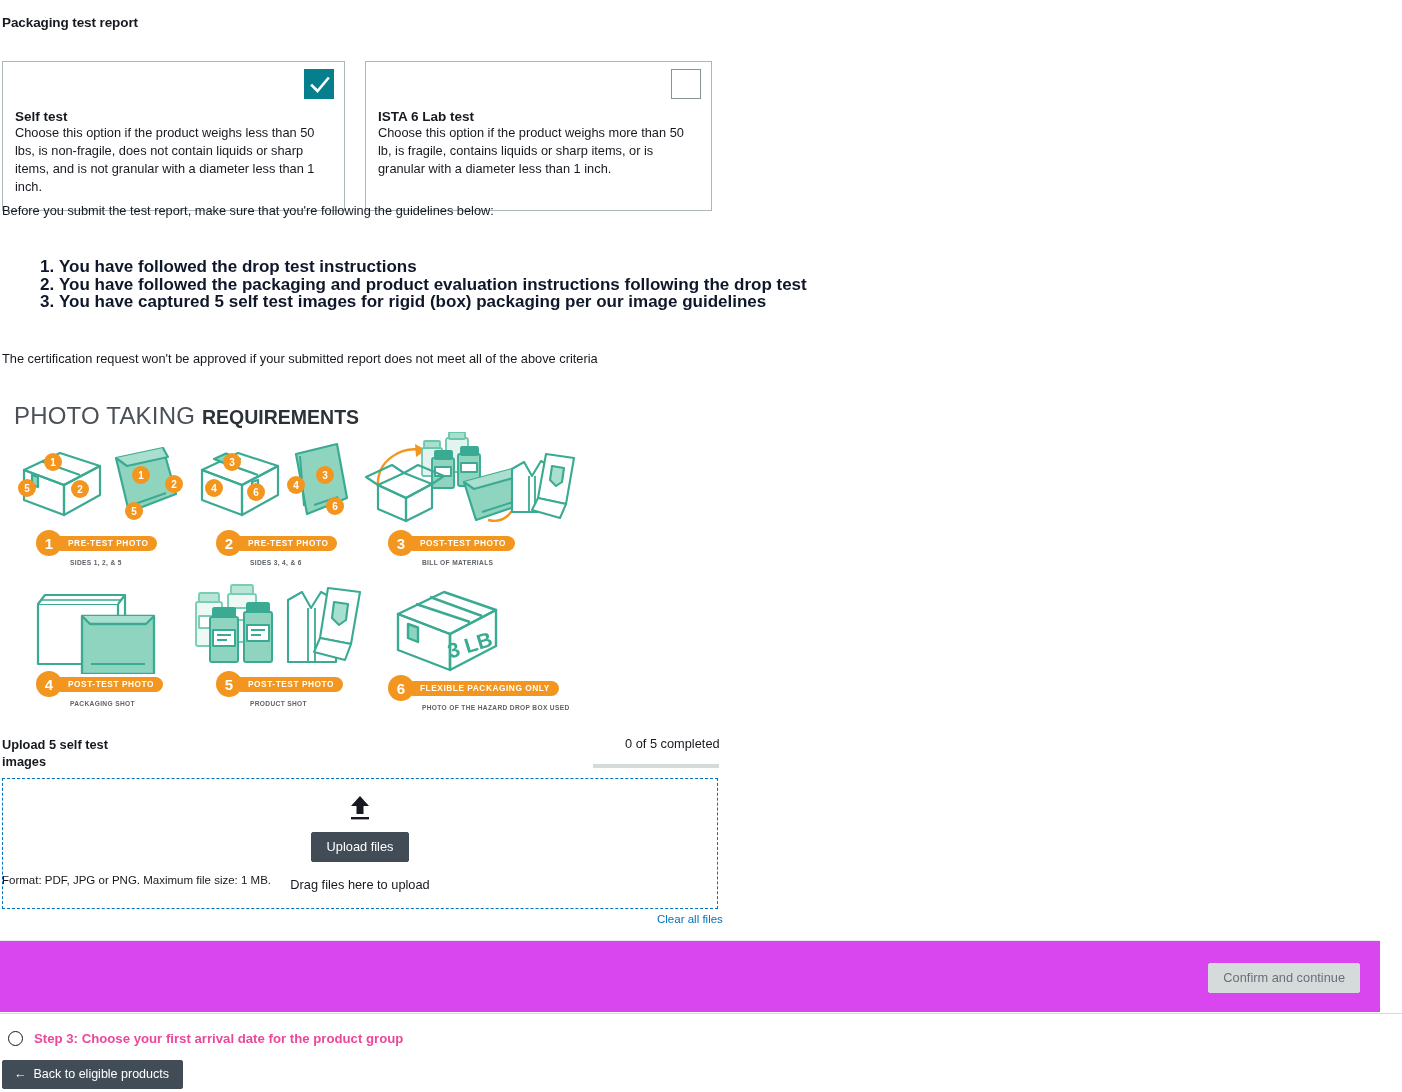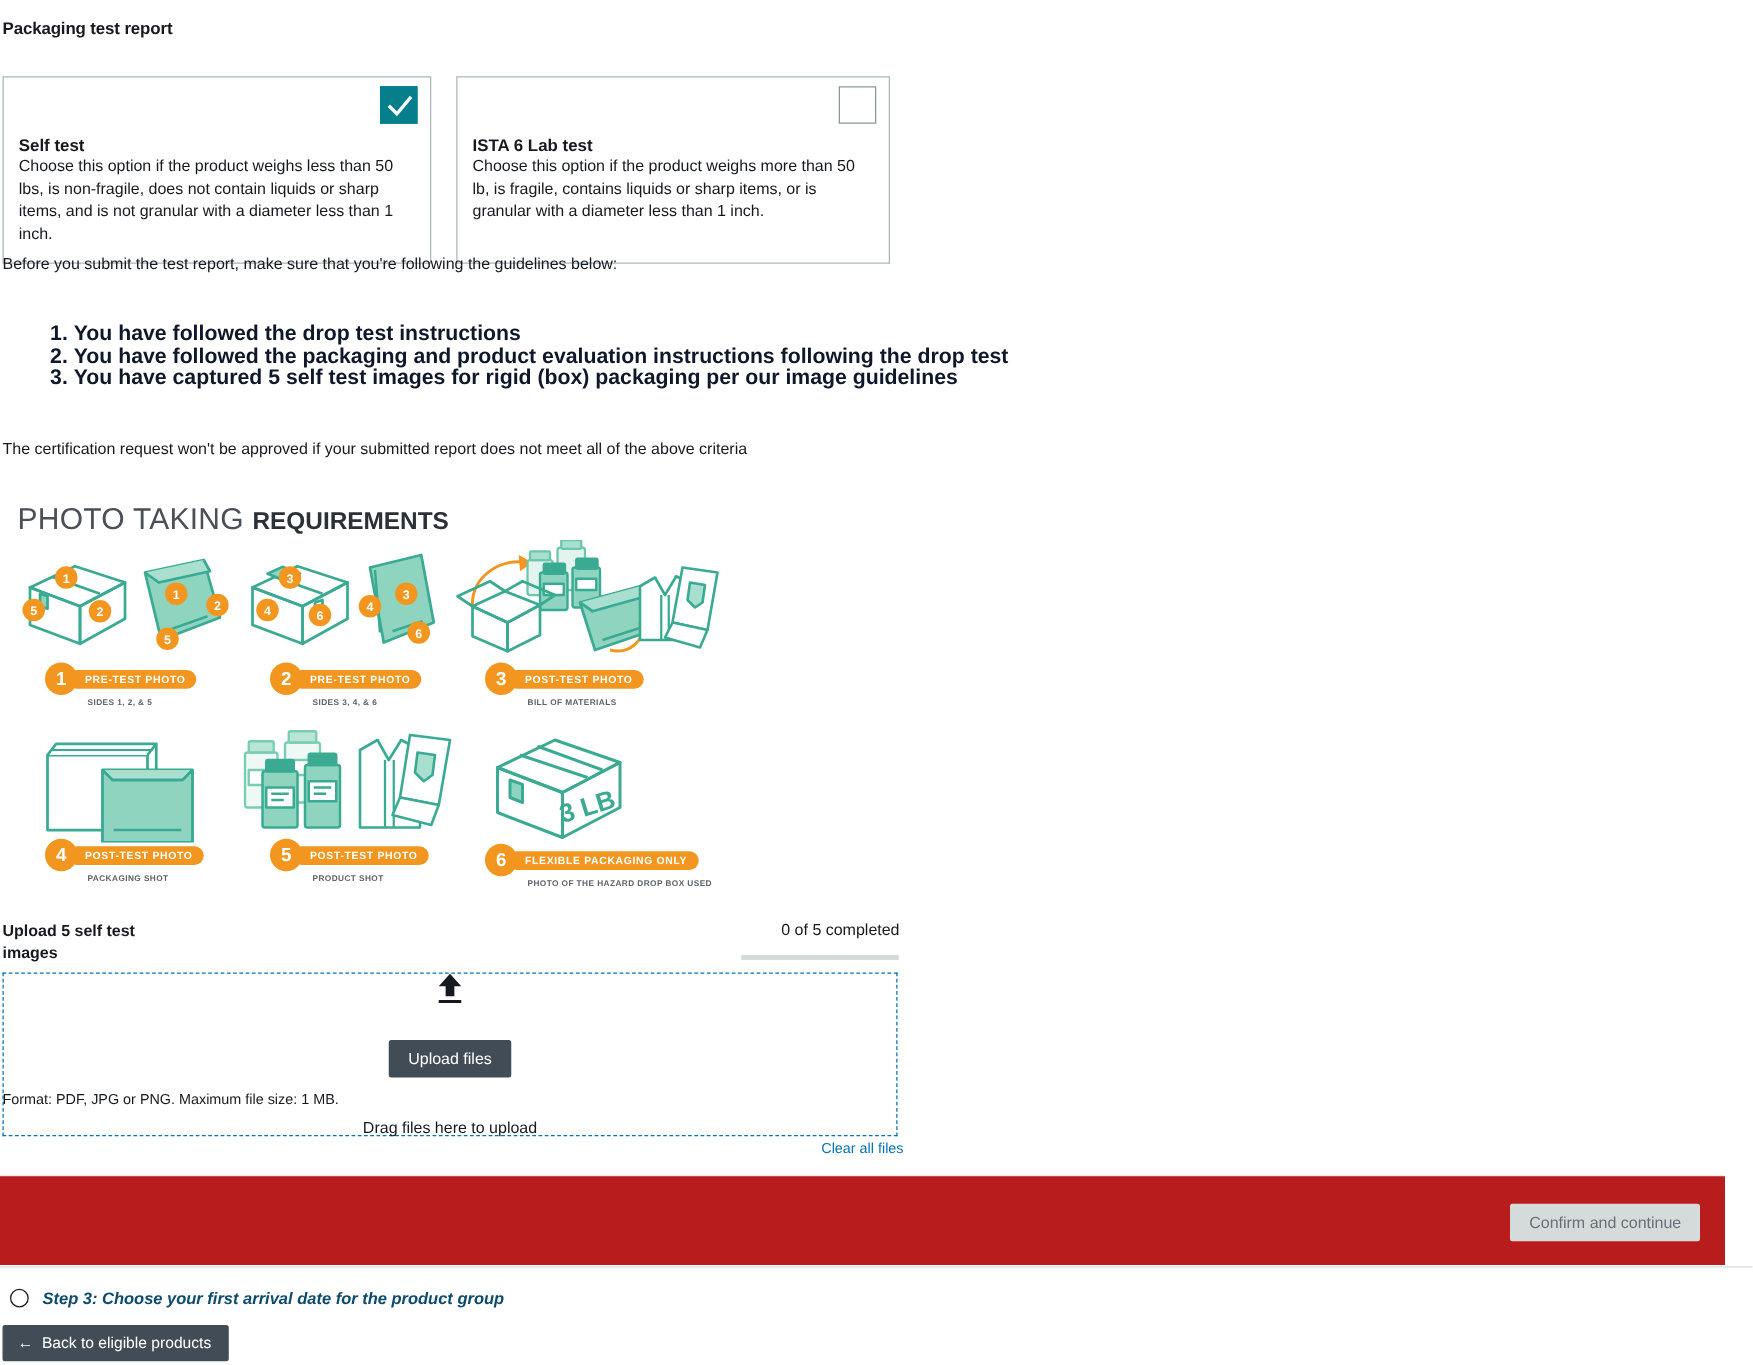--- a/index.html
+++ b/index.html
@@ -77,49 +77,49 @@
 
   
   .upload-label { position:absolute; left:2px; top:736px; width:120px; font-size:12.8px; font-weight:bold; line-height:17px; color:#16191f; }
   .prog-text { position:absolute; left:593px; top:736px; font-size:12.8px; color:#16191f;margin-left:32px; }
   .prog-track { position:absolute; left:593px; top:764px; width:126px; height:4px; background:#d5dbdb; }
   .prog-fill { height:100%; width:0%; background:#0073bb; }
 
   .dropzone {
     position:absolute; left:2px; top:778px; width:716px; height:131px;
     border:1px dashed #0073bb;
-    display:flex; flex-direction:column; align-items:center; justify-content:center;gap:17px;
+    display:flex; flex-direction:column; align-items:center; justify-content:center;
   }
   .upl-icon { margin-bottom:8px; }
   .upl-btn {
     background:#414c57; color:#fff; border:1px solid #414c57;
     font-size:12.8px; padding:6px 15px 7px 15px; border-radius:2px;
     font-family:"Liberation Sans", sans-serif; cursor:pointer;
   }
   .drag-text { margin-top:15px; font-size:12.8px; color:#16191f; }
   .fmt-note { position:absolute; left:2px; top:874px; font-size:11.5px; color:#16191f; }
   .clear-link { position:absolute; left:657px; top:913px; font-size:11.5px; color:#0073bb; text-decoration:none; }
 
   
   .footer-bar {
     position:absolute; left:0px; top:940px; width:1380px; height:72px;
-    background:#b91c1c; border-top:1px solid #eaeded;
+    background:#d946ef; border-top:1px solid #eaeded;
   }
   .confirm-btn {
     position:absolute; right:20px; top:22px;
     background:#d5dbdb; color:#687078; border:1px solid #d5dbdb;
     font-size:12.8px; padding:6px 14px 7px 14px; border-radius:2px;
     font-family:"Liberation Sans", sans-serif;
   }
   .hr-line { position:absolute; left:0; top:1013px; width:1402px; height:1px; background:#d5dbdb; }
 
   
   .step-row { position:absolute; left:8px; top:1031px; display:flex; align-items:center; gap:11px; }
   .radio-ring { width:15px; height:15px; border:1.6px solid #16191f; border-radius:50%; flex:none; }
-  .step-label { font-size:13.2px; font-weight:bold; color:#0c4a6e;font-style:italic; }
+  .step-label { font-size:13.2px; font-weight:bold; color:#ec4899; }
 
   .back-btn {
     position:absolute; left:2px; top:1060px;
     background:#414c57; color:#fff; border:1px solid #414c57;
     font-size:12.5px; padding:6px 13px 7px 11px; border-radius:2px;
     font-family:"Liberation Sans", sans-serif; display:flex; align-items:center; gap:7px;
   }
 </style>
 </head>
 <body>

